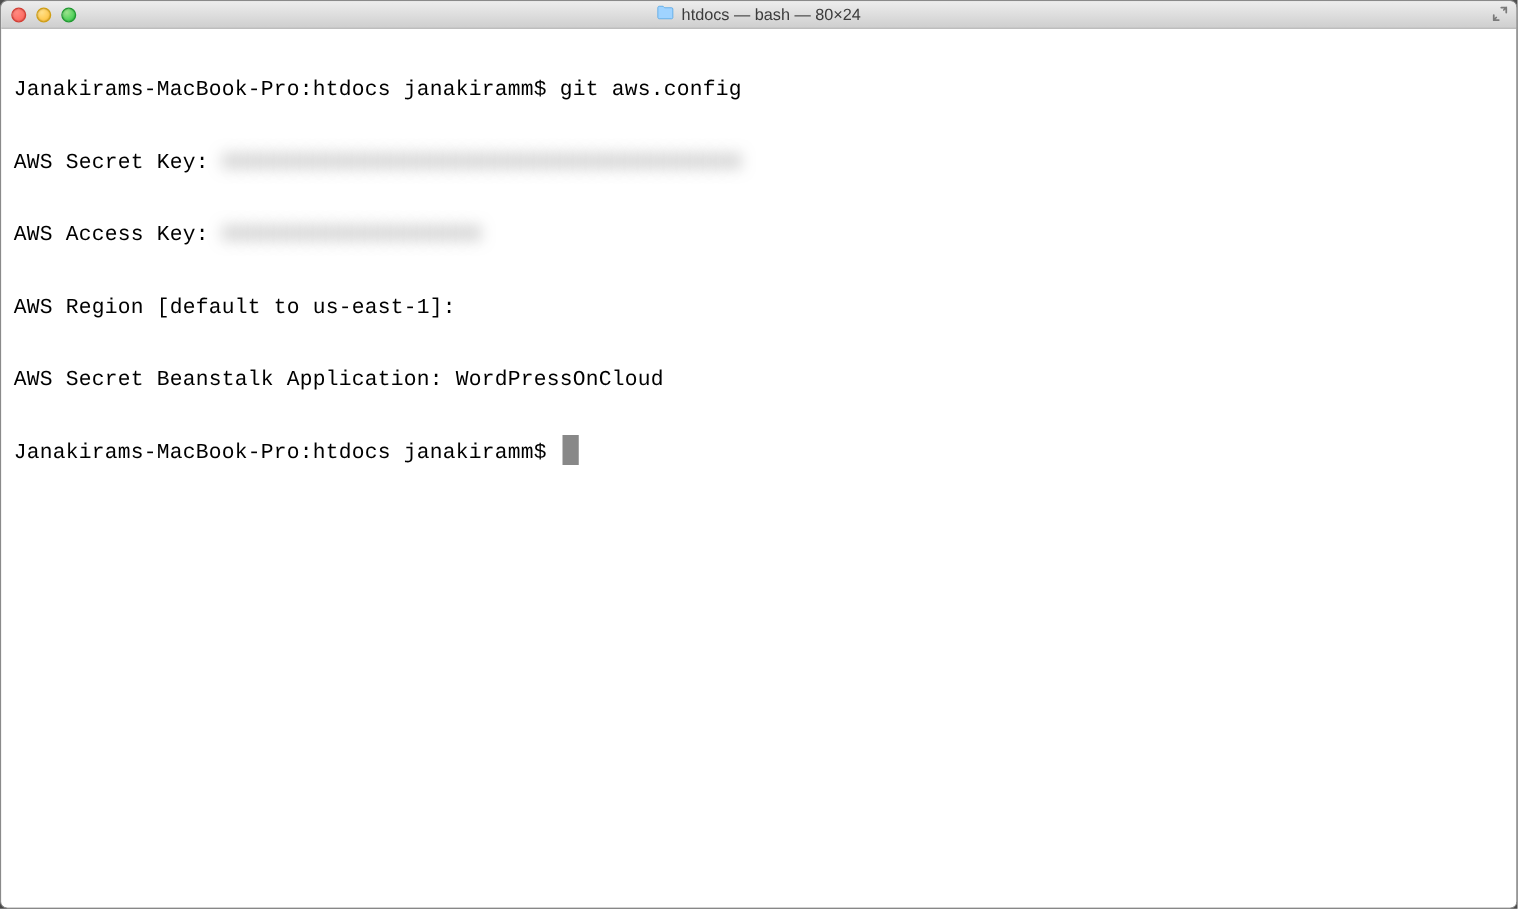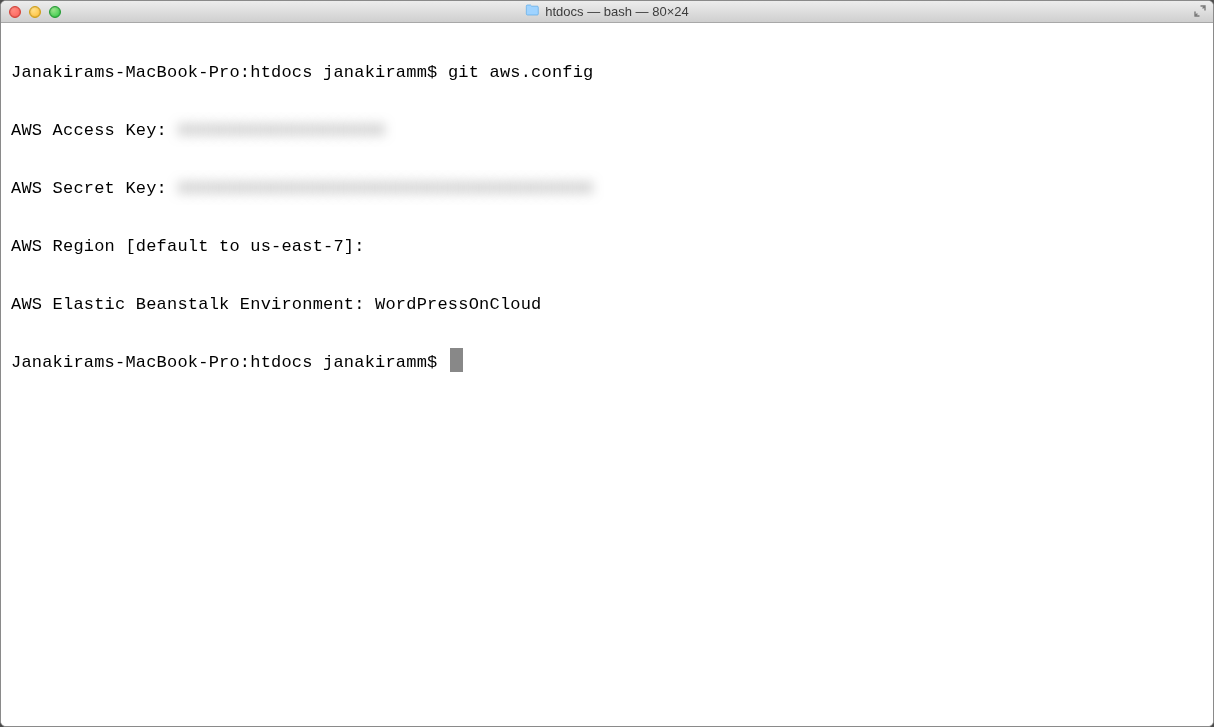--- a/index.html
+++ b/index.html
@@ -112,19 +112,19 @@
     </div>
     <span class="expand-icon">
       <svg width="14" height="14" viewBox="0 0 14 14">
         <path d="M2 8 L2 12 L6 12 M4 10 L2 12 M12 6 L12 2 L8 2 M10 4 L12 2" stroke="#7a7a7a" stroke-width="1.4" fill="none" stroke-linecap="round"></path>
       </svg>
     </span>
   </div>
 
   <div class="terminal">
 <span class="line"><span>Janakirams-MacBook-Pro:htdocs janakiramm$ </span><span>git aws.config</span></span>
+<span class="line"><span>AWS Secret Key: </span><span class="blur">XXXXXXXXXXXXXXXXXXXXXXXXXXXXXXXXXXXXXXXX</span></span>
 <span class="line"><span>AWS Access Key: </span><span class="blur">XXXXXXXXXXXXXXXXXXXX</span></span>
-<span class="line"><span>AWS Secret Key: </span><span class="blur">XXXXXXXXXXXXXXXXXXXXXXXXXXXXXXXXXXXXXXXX</span></span>
-<span class="line">AWS Region [default to us-east-7]:</span>
-<span class="line">AWS Elastic Beanstalk Environment: WordPressOnCloud</span>
+<span class="line">AWS Region [default to us-east-1]:</span>
+<span class="line">AWS Secret Beanstalk Application: WordPressOnCloud</span>
 <span class="line"><span>Janakirams-MacBook-Pro:htdocs janakiramm$ </span><span class="cursor"></span></span>
   </div>
 </div>
 
 </body></html>

